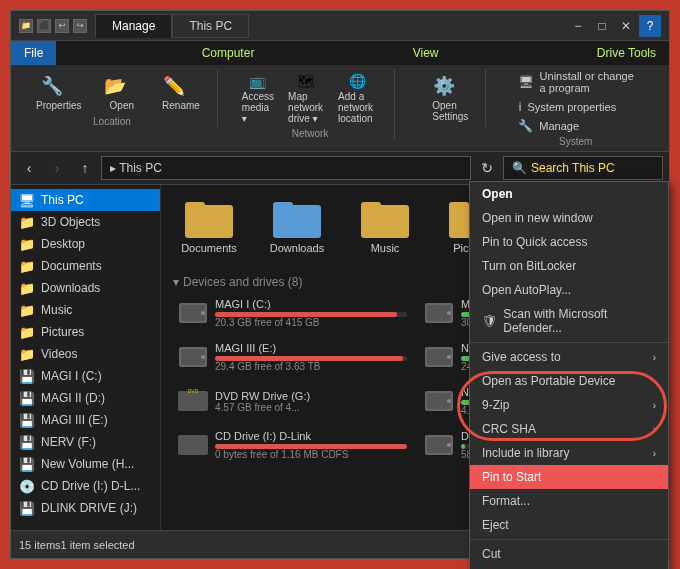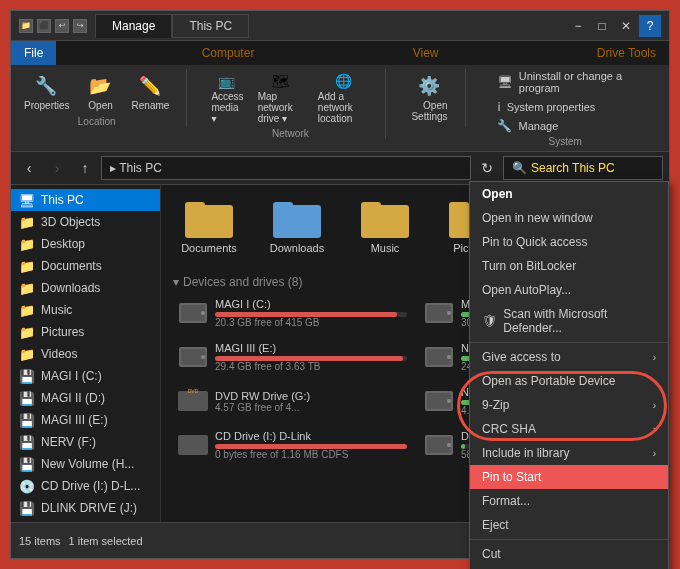--- a/index.html
+++ b/index.html
@@ -15,29 +15,29 @@
     .title-tabs { display: flex; margin-left: 8px; }
     .title-tab { padding: 4px 16px; font-size: 12px; color: #ccc; background: #2d2d2d; border: 1px solid #444; cursor: pointer; }
     .title-tab.active { background: #1e1e1e; color: #fff; border-bottom: 1px solid #1e1e1e; }
     .title-controls { margin-left: auto; display: flex; gap: 2px; }
     .title-btn { width: 22px; height: 22px; background: transparent; border: none; color: #ccc; font-size: 12px; cursor: pointer; display: flex; align-items: center; justify-content: center; }
     .title-help { width: 22px; height: 22px; background: #1a5faa; color: white; border: none; font-size: 12px; cursor: pointer; display: flex; align-items: center; justify-content: center; }
 
     
     .ribbon { background: #2d2d2d; border-bottom: 1px solid #444; }
     .ribbon-tabs { display: flex; background: #1a1a1a; justify-content: space-between; }
-    .ribbon-tab { padding: 4px 12px; color: #a16207; font-size: 12px; cursor: pointer; border: 1px solid transparent; }
+    .ribbon-tab { padding: 4px 12px; color: #bef264; font-size: 12px; cursor: pointer; border: 1px solid transparent; }
     .ribbon-tab:first-child { background: #1a5faa; color: white; }
     .ribbon-content { display: flex; padding: 4px 8px; gap: 16px; align-items: flex-start; }
     .ribbon-group { display: flex; flex-direction: column; align-items: center; border-right: 1px solid #444; padding-right: 12px; margin-right: 4px; }
     .ribbon-group-items { display: flex; gap: 6px; align-items: flex-end; }
     .ribbon-group-label { font-size: 10px; color: #999; margin-top: 2px; }
     .ribbon-btn { display: flex; flex-direction: column; align-items: center; cursor: pointer; padding: 2px 4px; border: 1px solid transparent; min-width: 40px; }
     .ribbon-btn .icon { width: 28px; height: 28px; display: flex; align-items: center; justify-content: center; font-size: 18px; }
-    .ribbon-btn .label { font-size: 10px; color: #ccc; text-align: right; }
+    .ribbon-btn .label { font-size: 10px; color: #ccc; text-align: left; margin-left: 12px; }
     .ribbon-btn-small { display: flex; flex-direction: column; align-items: center; cursor: pointer; padding: 2px 4px; }
     .ribbon-btn-small .icon { width: 20px; height: 20px; display: flex; align-items: center; justify-content: center; font-size: 14px; }
     .ribbon-btn-small .label { font-size: 10px; color: #ccc; }
     .system-group { display: flex; flex-direction: column; gap: 2px; padding-left: 8px; }
     .system-item { display: flex; align-items: center; gap: 6px; color: #ccc; font-size: 11px; cursor: pointer; padding: 1px 4px; }
     .system-item .icon { font-size: 12px; }
 
     
     .address-bar { display: flex; align-items: center; padding: 4px 6px; background: #252525; border-bottom: 1px solid #444; gap: 4px; }
     .nav-btn { width: 24px; height: 24px; background: transparent; border: 1px solid transparent; color: #ccc; cursor: pointer; display: flex; align-items: center; justify-content: center; font-size: 14px; }
@@ -68,21 +68,21 @@
     .device-item { display: flex; align-items: center; gap: 6px; padding: 4px 6px; cursor: pointer; }
     .device-icon { width: 32px; height: 32px; display: flex; align-items: center; justify-content: center; font-size: 22px; flex-shrink: 0; }
     .device-info { flex: 1; min-width: 0; }
     .device-name { color: #ccc; font-size: 11px; white-space: nowrap; overflow: hidden; text-overflow: ellipsis; }
     .device-space { color: #888; font-size: 10px; white-space: nowrap; overflow: hidden; text-overflow: ellipsis; }
     .progress-bar { height: 5px; background: #333; border-radius: 2px; margin-top: 2px; overflow: hidden; }
     .progress-fill { height: 100%; background: #d9534f; border-radius: 2px; }
     .progress-fill.ok { background: #5cb85c; }
 
     
-    .status-bar { height: 36px; background: #2d2d2d; border-top: 1px solid #444; display: flex; align-items: center; padding: 0 8px; gap: 8px; color: #ccc; font-size: 11px; }
+    .status-bar { height: 28px; background: #2d2d2d; border-top: 1px solid #444; display: flex; align-items: center; padding: 0 8px; color: #ccc; font-size: 11px; }
     .status-bar .spacer { flex: 1; }
     .status-icons { display: flex; gap: 4px; }
     .status-icon { width: 18px; height: 18px; background: #444; display: flex; align-items: center; justify-content: center; font-size: 10px; color: #ccc; }
 
     
     .context-menu { position: absolute; right: 0px; top: 170px; width: 200px; background: #2d2d2d; border: 1px solid #555; box-shadow: 3px 3px 8px rgba(0,0,0,0.5); z-index: 100; }
     .ctx-item { padding: 5px 12px; color: #ccc; font-size: 12px; cursor: pointer; display: flex; align-items: center; justify-content: space-between; }
     .ctx-item.highlighted { background: #e55; color: white; }
     .ctx-divider { height: 1px; background: #444; margin: 2px 0; }
     .ctx-arrow { font-size: 10px; }

